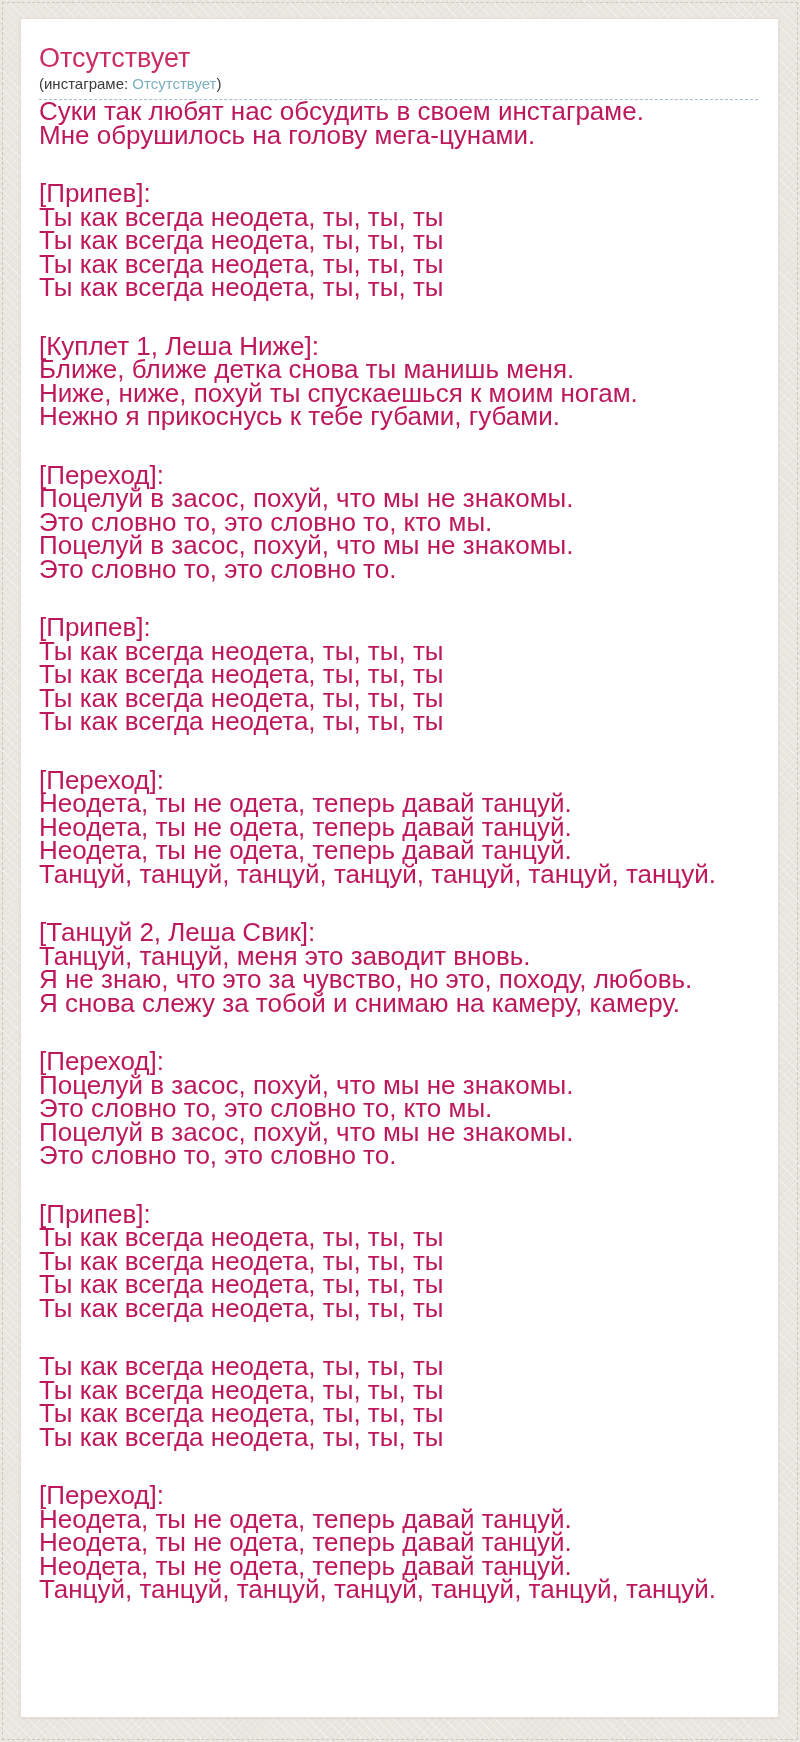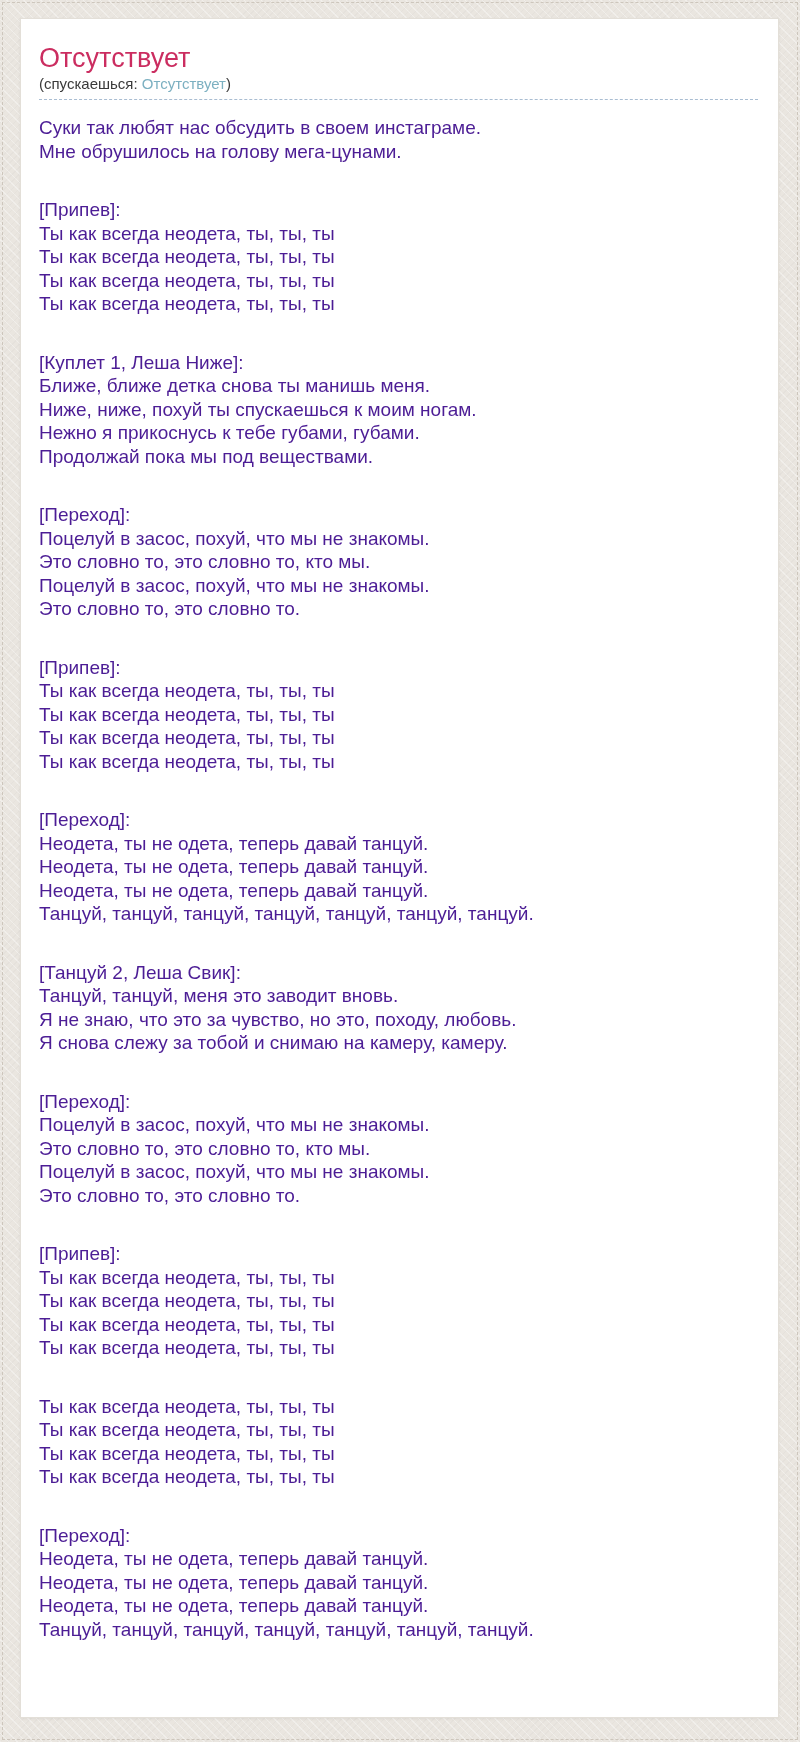--- a/index.html
+++ b/index.html
@@ -47,48 +47,47 @@
     padding-bottom: 6px;
     border-bottom: 1px dashed #a9bdd2;
     margin-top: 2px;
   }
   .artist-link {
     color: #7cb0c1;
     text-decoration: none;
     cursor: pointer;
   }
   .lyrics {
-    margin-top: 16px;
-    font-size: 19px;
+    font-size: 26px;
     line-height: 23.5px;
-    color: #4c1d95;
+    color: #be185d;
   }
   .lyric-block {
     margin: 0 0 35px 0;
   }
   .lyric-block:last-child {
     margin-bottom: 0;
   }
 </style>
 </head>
 <body>
 
 <div class="page-frame"></div>
 
 <div class="card">
   <h1 class="song-title">Отсутствует</h1>
 
   <div class="artist-line">
-    <span>(спускаешься: </span><a class="artist-link">Отсутствует</a><span>)</span>
+    <span>(инстаграме: </span><a class="artist-link">Отсутствует</a><span>)</span>
   </div>
 
   <div class="lyrics">
       <p class="lyric-block"><span>Суки так любят нас обсудить в своем инстаграме.</span><br><span>Мне обрушилось на голову мега-цунами.</span></p>
       <p class="lyric-block"><span>[Припев]:</span><br><span>Ты как всегда неодета, ты, ты, ты</span><br><span>Ты как всегда неодета, ты, ты, ты</span><br><span>Ты как всегда неодета, ты, ты, ты</span><br><span>Ты как всегда неодета, ты, ты, ты</span></p>
-      <p class="lyric-block"><span>[Куплет 1, Леша Ниже]:</span><br><span>Ближе, ближе детка снова ты манишь меня.</span><br><span>Ниже, ниже, похуй ты спускаешься к моим ногам.</span><br><span>Нежно я прикоснусь к тебе губами, губами.</span><br><span>Продолжай пока мы под веществами.</span></p>
+      <p class="lyric-block"><span>[Куплет 1, Леша Ниже]:</span><br><span>Ближе, ближе детка снова ты манишь меня.</span><br><span>Ниже, ниже, похуй ты спускаешься к моим ногам.</span><br><span>Нежно я прикоснусь к тебе губами, губами.</span><br></p>
       <p class="lyric-block"><span>[Переход]:</span><br><span>Поцелуй в засос, похуй, что мы не знакомы.</span><br><span>Это словно то, это словно то, кто мы.</span><br><span>Поцелуй в засос, похуй, что мы не знакомы.</span><br><span>Это словно то, это словно то.</span></p>
       <p class="lyric-block"><span>[Припев]:</span><br><span>Ты как всегда неодета, ты, ты, ты</span><br><span>Ты как всегда неодета, ты, ты, ты</span><br><span>Ты как всегда неодета, ты, ты, ты</span><br><span>Ты как всегда неодета, ты, ты, ты</span></p>
       <p class="lyric-block"><span>[Переход]:</span><br><span>Неодета, ты не одета, теперь давай танцуй.</span><br><span>Неодета, ты не одета, теперь давай танцуй.</span><br><span>Неодета, ты не одета, теперь давай танцуй.</span><br><span>Танцуй, танцуй, танцуй, танцуй, танцуй, танцуй, танцуй.</span></p>
       <p class="lyric-block"><span>[Танцуй 2, Леша Свик]:</span><br><span>Танцуй, танцуй, меня это заводит вновь.</span><br><span>Я не знаю, что это за чувство, но это, походу, любовь.</span><br><span>Я снова слежу за тобой и снимаю на камеру, камеру.</span><br></p>
       <p class="lyric-block"><span>[Переход]:</span><br><span>Поцелуй в засос, похуй, что мы не знакомы.</span><br><span>Это словно то, это словно то, кто мы.</span><br><span>Поцелуй в засос, похуй, что мы не знакомы.</span><br><span>Это словно то, это словно то.</span></p>
       <p class="lyric-block"><span>[Припев]:</span><br><span>Ты как всегда неодета, ты, ты, ты</span><br><span>Ты как всегда неодета, ты, ты, ты</span><br><span>Ты как всегда неодета, ты, ты, ты</span><br><span>Ты как всегда неодета, ты, ты, ты</span></p>
       <p class="lyric-block"><span>Ты как всегда неодета, ты, ты, ты</span><br><span>Ты как всегда неодета, ты, ты, ты</span><br><span>Ты как всегда неодета, ты, ты, ты</span><br><span>Ты как всегда неодета, ты, ты, ты</span></p>
       <p class="lyric-block"><span>[Переход]:</span><br><span>Неодета, ты не одета, теперь давай танцуй.</span><br><span>Неодета, ты не одета, теперь давай танцуй.</span><br><span>Неодета, ты не одета, теперь давай танцуй.</span><br><span>Танцуй, танцуй, танцуй, танцуй, танцуй, танцуй, танцуй.</span></p>
     </div>
 </div>

